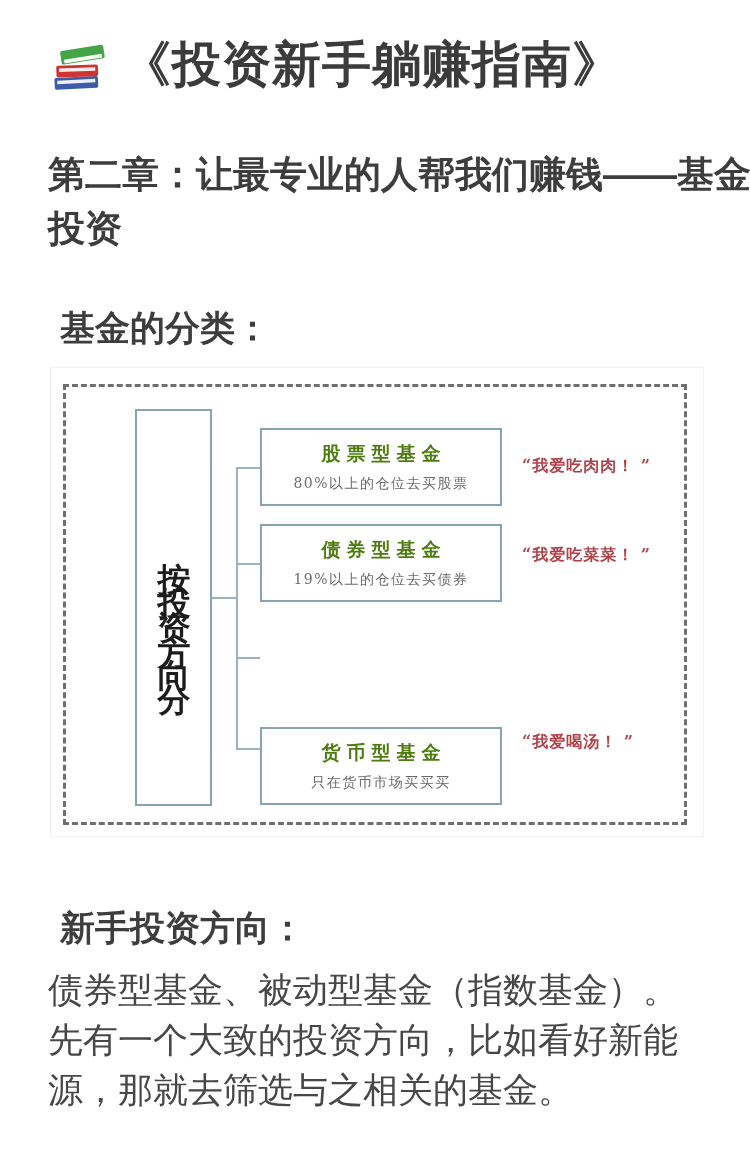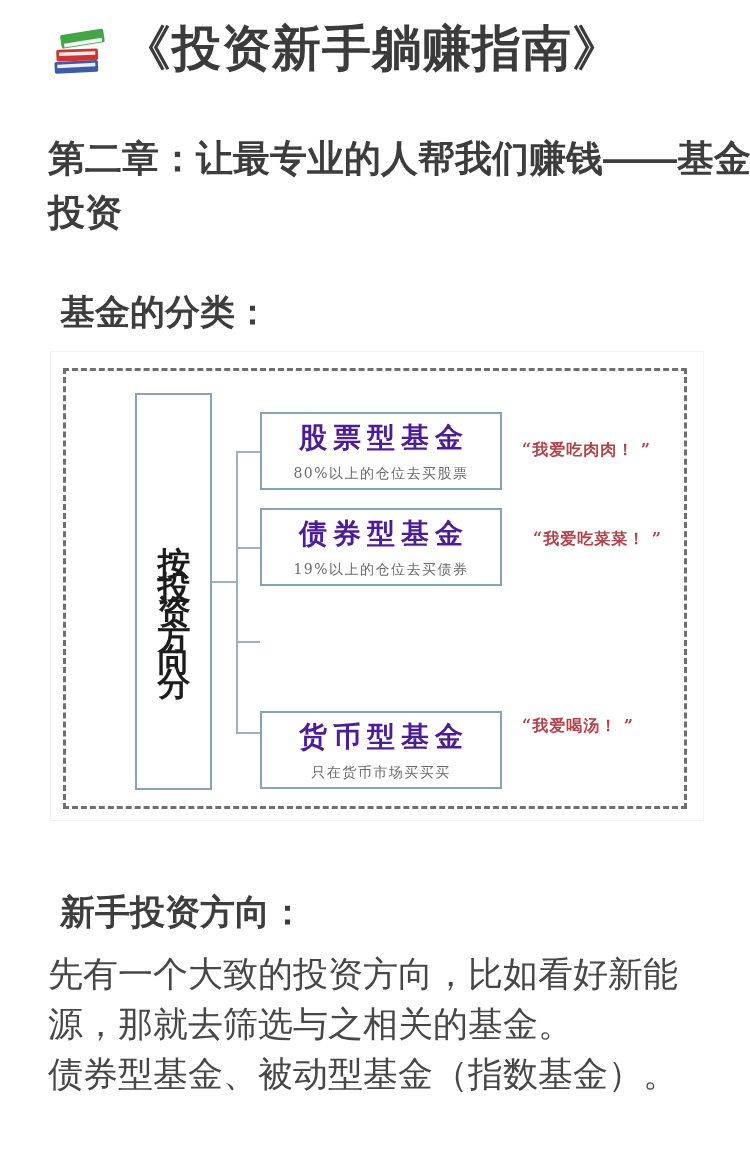--- a/index.html
+++ b/index.html
@@ -2,21 +2,21 @@
 <html><head>
 <meta charset="utf-8">
 <style>
   html,body{margin:0;padding:0;}
   body{
     width:750px;height:1160px;background:#ffffff;overflow:hidden;
     font-family:"Liberation Sans","DejaVu Sans",sans-serif;
     -webkit-font-smoothing:antialiased;
   }
   
-  .title-row{display:flex;align-items:center;gap:14px;padding:16px 0 0 50px;}
+  .title-row{display:flex;align-items:center;gap:14px;padding:32px 0 0 50px;}
   .books-icon{width:58px;height:58px;flex:0 0 auto;}
   h1.page-title{
     margin:0;font-size:49px;font-weight:bold;color:#3b3b3b;letter-spacing:1px;
   }
   
   .chapter{
     margin:50px 0 0 48px;width:712px;
     font-size:37px;font-weight:bold;color:#3d3d3d;line-height:54px;
   }
   
@@ -38,21 +38,21 @@
     font-family:"DejaVu Serif","Liberation Serif",serif;
     font-size:33px;font-weight:bold;color:#1c1c1c;letter-spacing:24px;
   }
   .node{
     position:absolute;left:260px;width:242px;height:78px;box-sizing:border-box;
     border:2px solid #86a3b8;background:#fff;
     display:flex;flex-direction:column;align-items:center;justify-content:center;
   }
   .node-title{
     font-family:"DejaVu Serif","Liberation Serif",serif;
-    font-size:28px;font-weight:bold;color:#4c1d95;letter-spacing:6px;padding-left:6px;
+    font-size:19px;font-weight:bold;color:#4d7c0f;letter-spacing:6px;padding-left:6px;
   }
   .node-desc{
     font-family:"DejaVu Serif","Liberation Serif",serif;
     font-size:14px;color:#6b6b6b;letter-spacing:1.5px;margin-top:8px;
   }
   .conn{position:absolute;background:#9db1c0;}
   .quote{
     position:absolute;left:522px;width:200px;white-space:nowrap;
     font-family:"DejaVu Serif","Liberation Serif",serif;
     font-size:16px;font-weight:bold;color:#b2424a;letter-spacing:1px;
@@ -111,23 +111,23 @@
     <div class="node" style="top:157px;">
       <div class="node-title">债券型基金</div>
       <div class="node-desc">19%以上的仓位去买债券</div>
     </div>
     <div class="node" style="top:360px;">
       <div class="node-title">货币型基金</div>
       <div class="node-desc">只在货币市场买买买</div>
     </div>
 
     <div class="quote" style="top:89px;">“我爱吃肉肉！ ”</div>
-    <div class="quote" style="top:178px;margin-left:11px;">“我爱吃菜菜！ ”</div>
+    <div class="quote" style="top:178px;">“我爱吃菜菜！ ”</div>
     <div class="quote" style="top:365px;">“我爱喝汤！ ”</div>
   </div>
 
   <div class="sec2">
     <p class="bold">新手投资方向：</p>
+    <p>债券型基金、被动型基金（指数基金）。</p>
     <p>先有一个大致的投资方向，比如看好新能源，那就去筛选与之相关的基金。</p>
-    <p>债券型基金、被动型基金（指数基金）。</p>
   </div>
 
 </div>
 
 </body></html>

